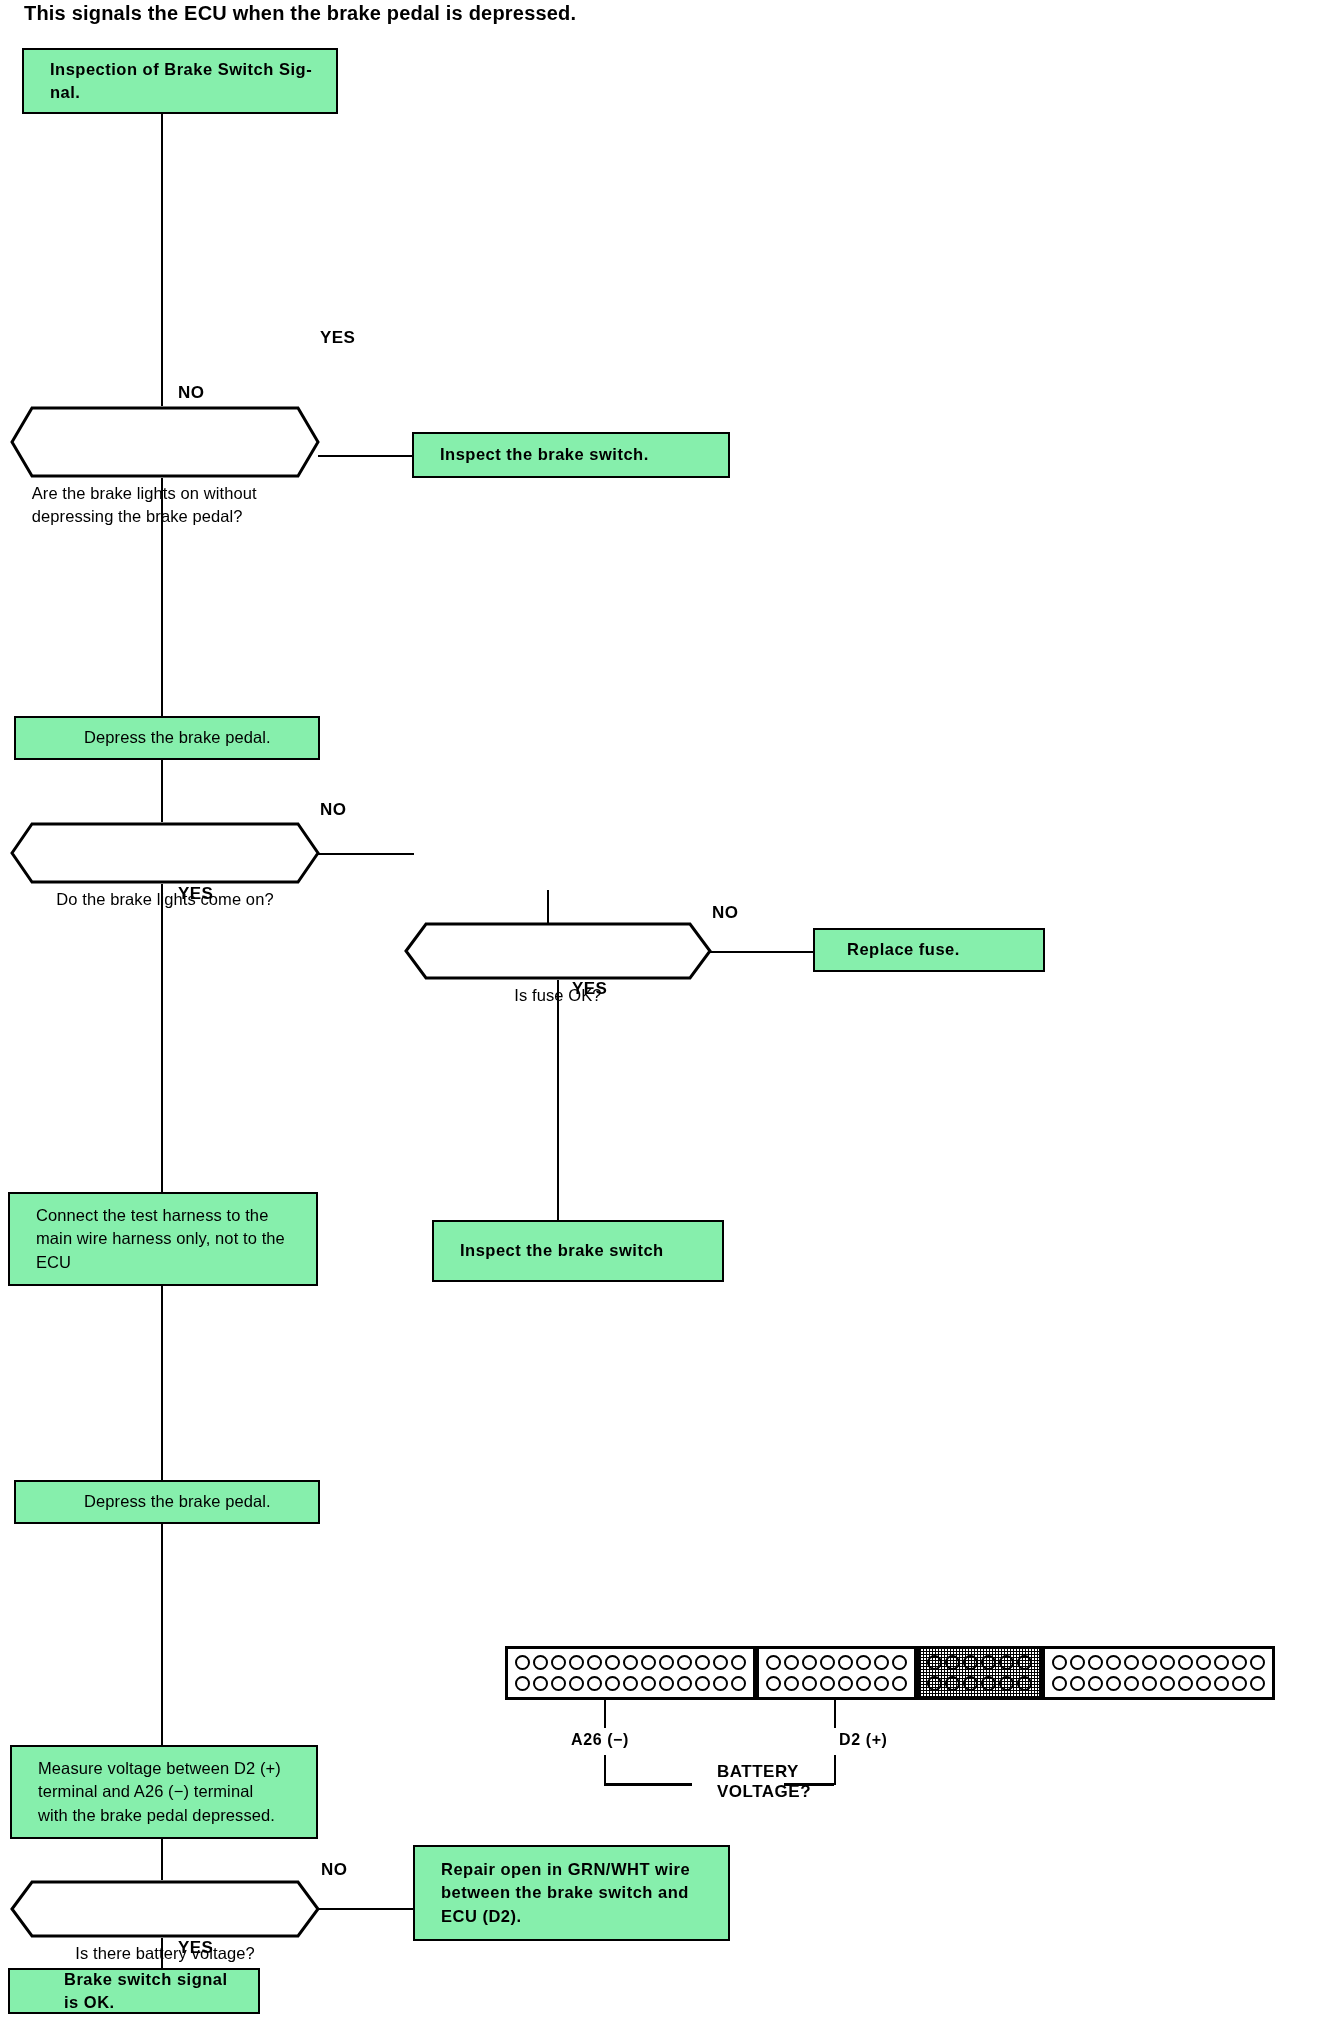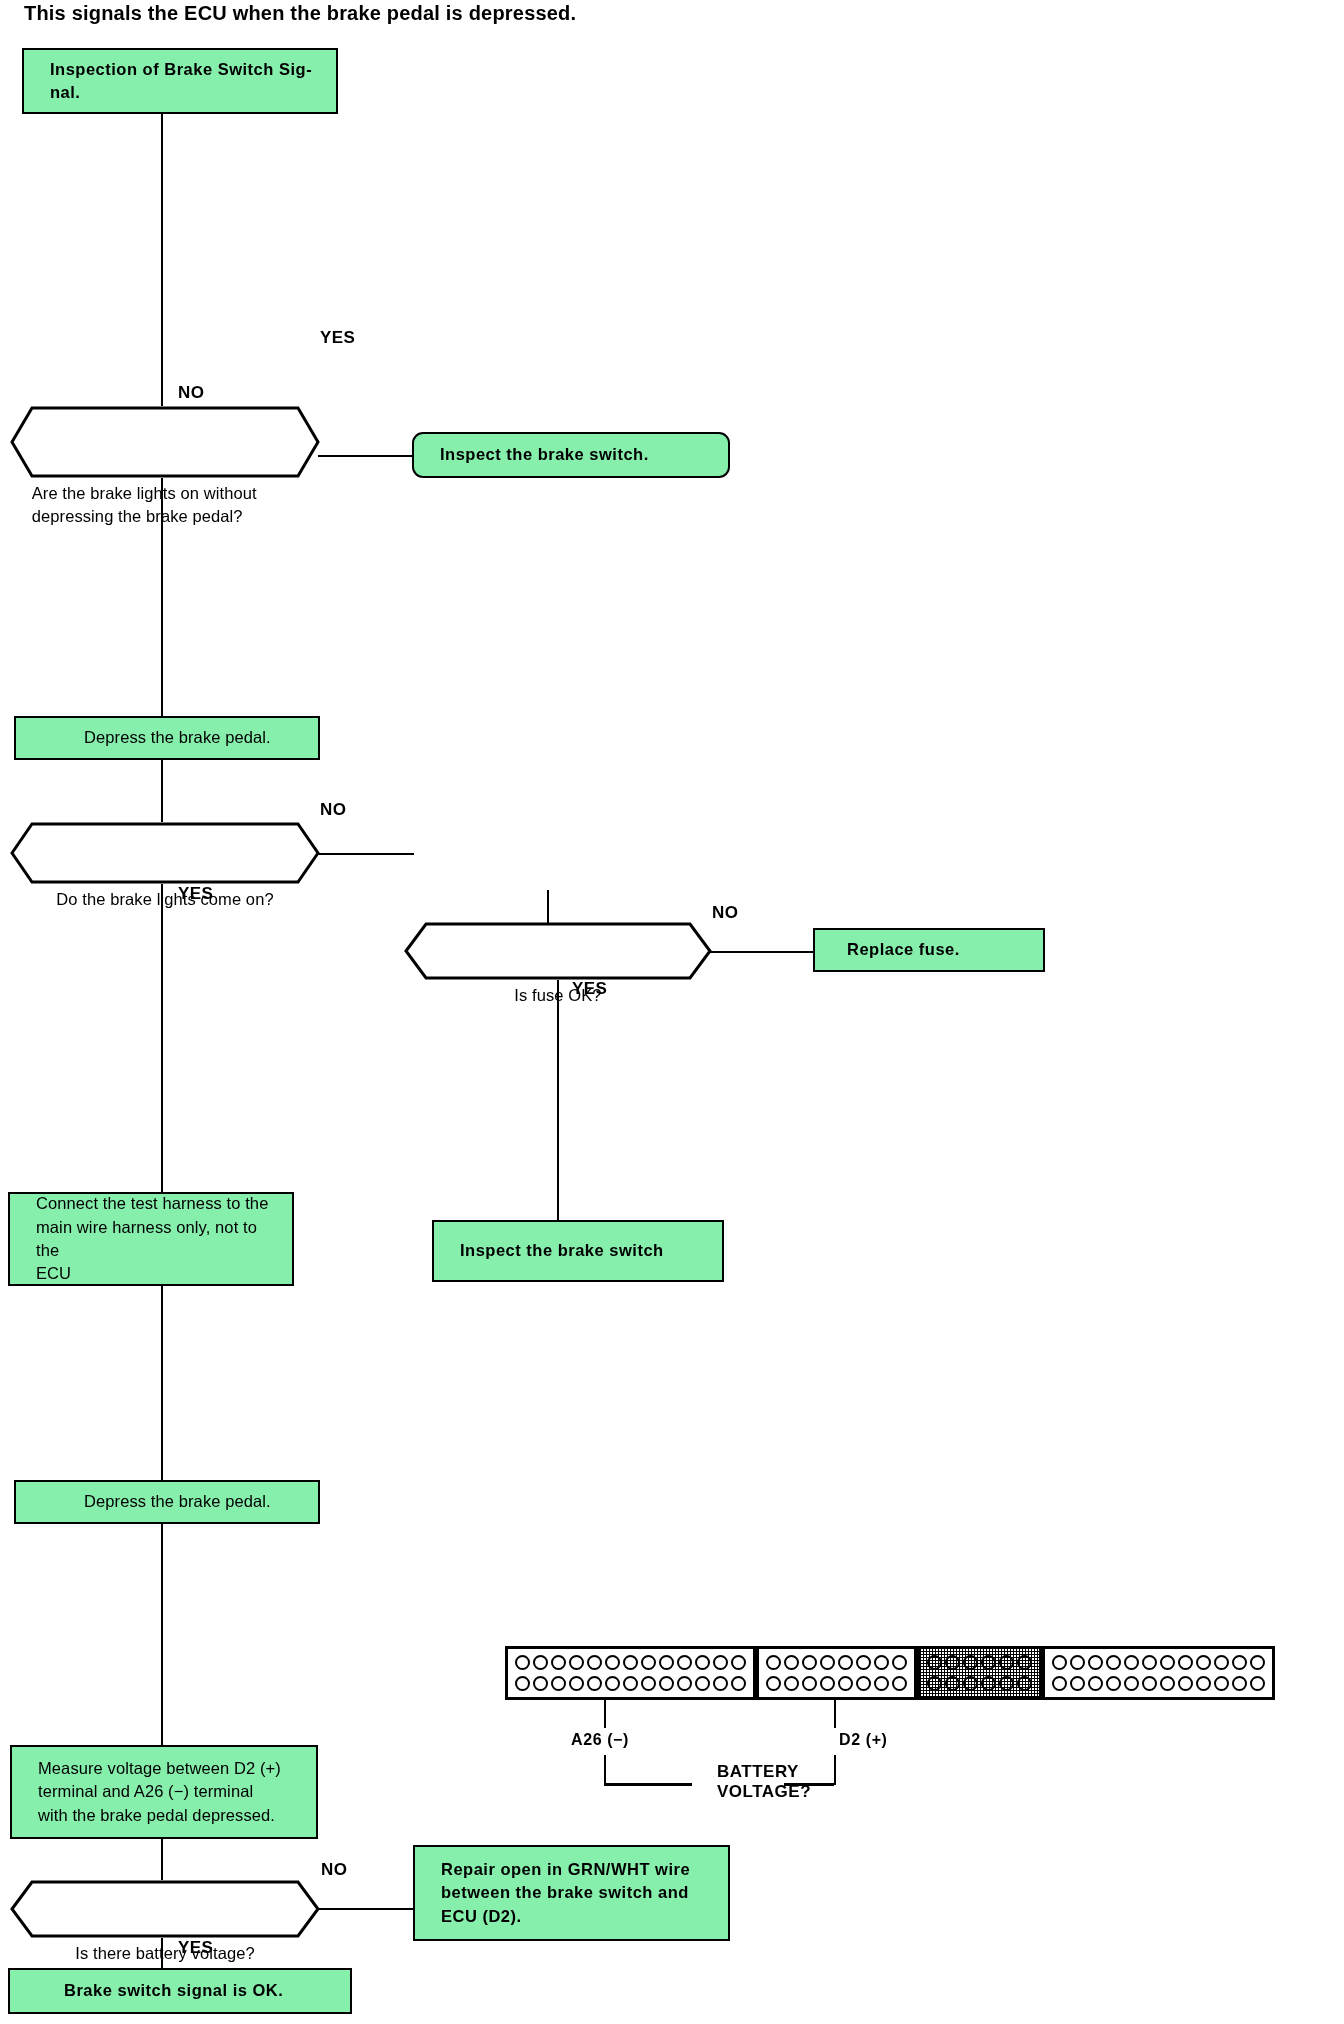--- a/index.html
+++ b/index.html
@@ -144,21 +144,21 @@
       <div class="txt just">Are  the  brake  lights  on  without
 depressing the brake pedal?</div>
     </div>
   </div>
 
   <div class="abs blabel" style="left:320px; top:328px;">YES</div>
   <div class="abs hline" style="left:318px; top:455px; width:96px;"></div>
 
   <div class="abs blabel" style="left:178px; top:383px;">NO</div>
 
-  <div class="abs proc bold" style="left:412px; top:432px; width:318px; height:46px;border-radius:11px;">
+  <div class="abs proc bold" style="left:412px; top:432px; width:318px; height:46px;">
     <div class="txt">Inspect the brake switch.</div>
   </div>
 
   <div class="abs vline" style="left:161px; top:478px; width:2px; height:282px;"></div>
 
   <div class="abs proc" style="left:14px; top:716px; width:306px; height:44px;">
     <div class="txt" style="padding-left:42px;">Depress the brake pedal.</div>
   </div>
   <div class="abs vline" style="left:161px; top:760px; height:62px;"></div>
 
@@ -188,21 +188,21 @@
   <div class="abs hline" style="left:710px; top:951px; width:104px;"></div>
   <div class="abs blabel" style="left:572px; top:979px;">YES</div>
 
   <div class="abs proc bold" style="left:813px; top:928px; width:232px; height:44px;">
     <div class="txt" style="padding-left:6px;">Replace fuse.</div>
   </div>
 
   <div class="abs vline" style="left:557px; top:980px; height:240px;"></div>
 
   <div class="abs vline" style="left:161px; top:884px; height:336px;"></div>
-  <div class="abs proc" style="left:8px; top:1192px; width:286px; height:94px;">
+  <div class="abs proc" style="left:8px; top:1192px; width:310px; height:94px;">
     <div class="txt" style="padding-left:0;">Connect the test harness to the
 main wire harness only, not to the
 ECU</div>
   </div>
 
   <div class="abs proc bold" style="left:432px; top:1220px; width:292px; height:62px;">
     <div class="txt" style="padding-left:0;">Inspect the brake switch</div>
   </div>
 
   <div class="abs vline" style="left:161px; top:1286px; height:194px;"></div>
@@ -354,17 +354,17 @@
   <div class="abs blabel" style="left:178px; top:1938px;">YES</div>
 
   <div class="abs proc bold" style="left:413px; top:1845px; width:317px; height:96px;">
     <div class="txt" style="padding-left:0;">Repair  open  in  GRN/WHT  wire
 between  the  brake  switch  and
 ECU (D2).</div>
   </div>
 
   <div class="abs vline" style="left:161px; top:1938px; height:30px;"></div>
 
-  <div class="abs proc bold" style="left:8px; top:1968px; width:344px; height:46px;">
+  <div class="abs proc bold" style="left:8px; top:1968px; width:252px; height:46px;">
     <div class="txt" style="padding-left:28px;">Brake switch signal is OK.</div>
   </div>
 
 </div>
 
 </body></html>

